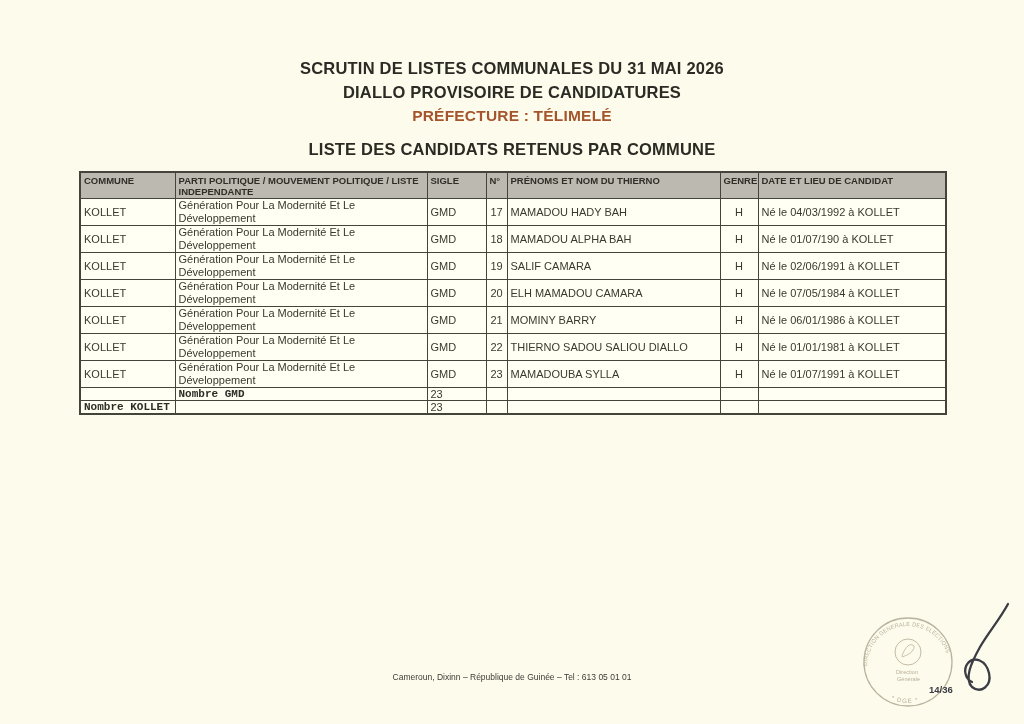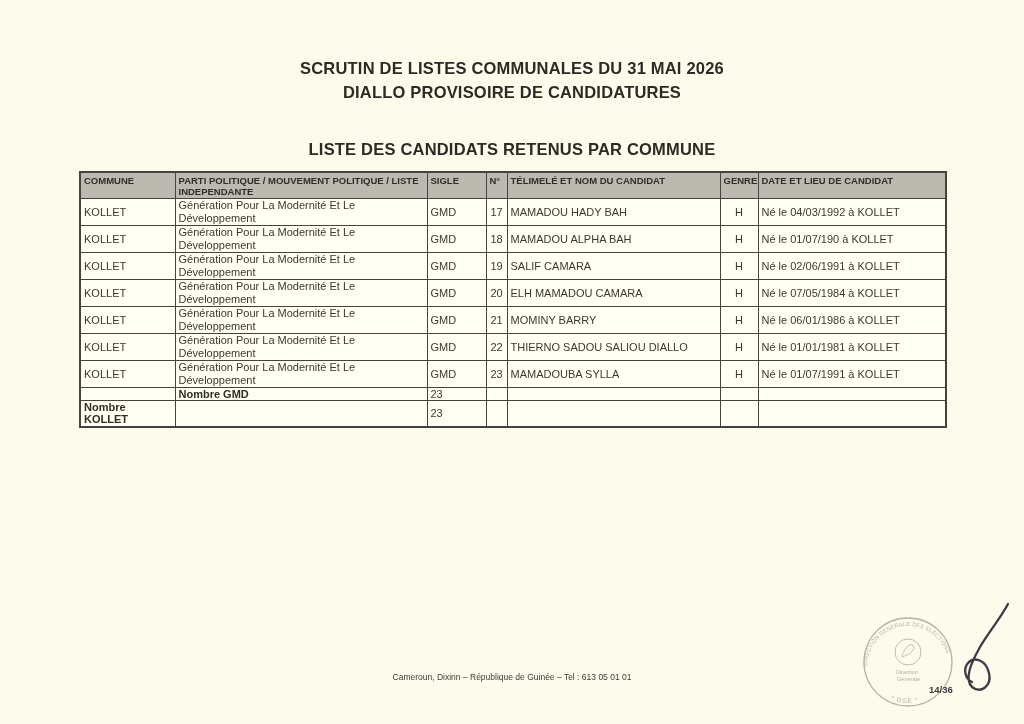--- a/index.html
+++ b/index.html
@@ -37,57 +37,58 @@
     color:#2e2d26;
   }
   table.cand thead tr{height:26px;margin-top:44px;}
   table.cand tbody tr.data-row{height:27px;}
   table.cand tbody td{font-size:11px;vertical-align:middle;line-height:1.12;}
   td.c-num, th.h-num{text-align:center;padding:0 1px;}
   td.c-genre, th.h-genre{text-align:center;}
   th.h-genre{text-align:left;}
   tr.sum-row{height:13px;}
   tr.sum-row td{font-size:10px;line-height:1;}
-  td.b{font-weight:bold;color:#2e2d26;}
+  td.b{font-weight:bold;color:#2e2d26;font-family:Liberation Mono, monospace;}
   
   .footer{position:absolute;left:0;right:0;top:670px;text-align:center;color:#3c3b36;}
   .footer div{font-size:8.5px;line-height:14px;}
   .page-num{position:absolute;left:929px;top:684px;font-size:9.5px;font-weight:bold;color:#3a3943;}
   
   .stamp{position:absolute;left:858px;top:612px;width:100px;height:100px;opacity:.8;}
   .signature{position:absolute;left:938px;top:597px;width:80px;height:108px;}
 </style>
 </head>
 <body>
 
 <div class="paper">
 
   <div class="title-block">
     <div class="t-main">SCRUTIN DE LISTES COMMUNALES DU 31 MAI 2026</div>
     <div class="t-main">DIALLO PROVISOIRE DE CANDIDATURES</div>
+    <div class="t-prefecture">PRÉFECTURE : TÉLIMELÉ</div>
   </div>
   <div class="t-sub">LISTE DES CANDIDATS RETENUS PAR COMMUNE</div>
 
   <table class="cand">
     <colgroup>
       <col style="width:95px">
         <col style="width:252px">
         <col style="width:59px">
         <col style="width:21px">
       <col style="width:213px">
         <col style="width:38px">
         <col style="width:188px">
     </colgroup>
     <thead>
       <tr>
         <th>COMMUNE</th>
         <th>PARTI POLITIQUE / MOUVEMENT POLITIQUE / LISTE INDEPENDANTE</th>
         <th>SIGLE</th>
         <th class="h-num">N°</th>
-        <th>TÉLIMELÉ ET NOM DU CANDIDAT</th>
+        <th>PRÉNOMS ET NOM DU THIERNO</th>
         <th class="h-genre">GENRE</th>
         <th>DATE ET LIEU DE CANDIDAT</th>
       </tr>
     </thead>
     <tbody>
       <tr class="data-row">
         <td>KOLLET</td>
         <td>Génération Pour La Modernité Et Le Développement</td>
         <td>GMD</td>
         <td class="c-num">17</td>

